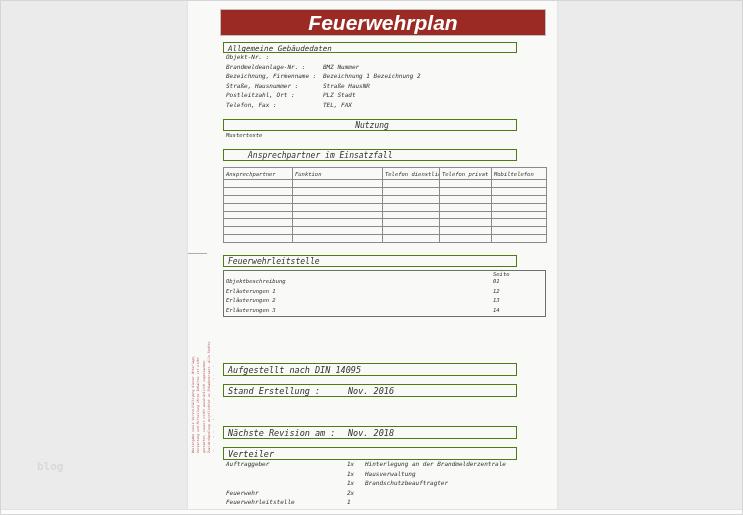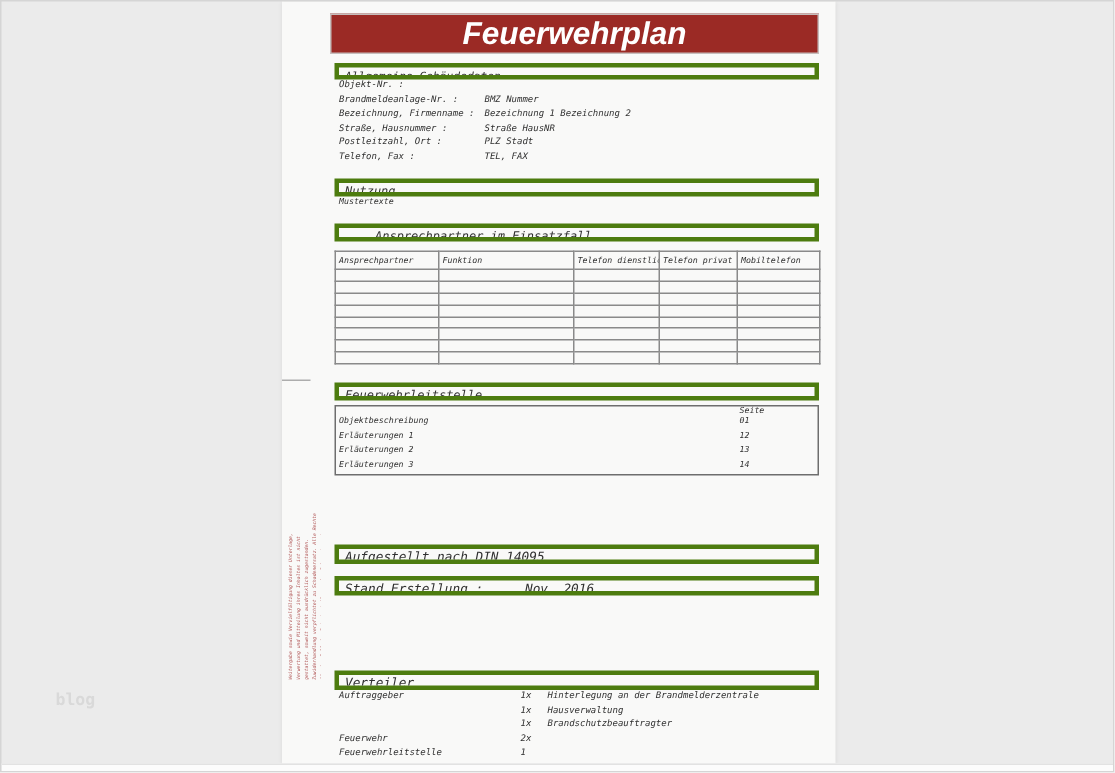--- a/index.html
+++ b/index.html
@@ -19,22 +19,22 @@
   .title-bar {
     position:absolute; left:32px; top:8px; width:326px; height:27px;
     background:#9b2a25; border:1px solid #c6bdbc; box-sizing:border-box;
     display:flex; align-items:center; justify-content:center;
   }
   .title-bar span {
     font-family:"Liberation Sans", sans-serif; font-weight:bold;
     font-size:21px; color:#ffffff; line-height:1;
   }
   .sec {
-    position:absolute; left:35px; width:323px; box-sizing:border-box;
-    border:3px solid #4d7c0f; background:#f9f9f8;
+    position:absolute; left:35px; width:294px; box-sizing:border-box;
+    border:1px solid #4d7c0f; background:#f9f9f8;
     font-size:8px; line-height:1; padding:2px 0 0 4px;
     white-space:nowrap; overflow:hidden;
   }
   .sec.big { font-size:8.5px; height:13px; }
   .sec .boxval { position:absolute; left:124px; top:2px; }
   .frow { position:absolute; font-size:6px; line-height:1; white-space:nowrap; }
   .frow .lbl { position:absolute; left:38px; top:0; }
   .frow .val { position:absolute; left:135px; top:0; }
   .small-note { position:absolute; left:38px; font-size:5.5px; line-height:1; }
   table.contacts {
@@ -108,21 +108,21 @@
     </div>
     <div class="frow" style="top:91px;">
       <span class="lbl">Postleitzahl, Ort :</span>
       <span class="val">PLZ Stadt</span>
     </div>
     <div class="frow" style="top:100.5px;">
       <span class="lbl">Telefon, Fax :</span>
       <span class="val">TEL, FAX</span>
     </div>
 
-    <div class="sec" style="top:118px; height:12px;">Nutzung</div>
+    <div class="sec" style="top:118px; height:12px;text-align:center;">Nutzung</div>
     <div class="small-note" style="top:131.5px;">Mustertexte</div>
 
     <div class="sec" style="top:148px; height:12px;padding-left:24px;">Ansprechpartner im Einsatzfall</div>
 
     <table class="contacts">
       <colgroup>
         <col style="width:69px">
           <col style="width:90px">
           <col style="width:57px">
           <col style="width:52px">
@@ -222,20 +222,24 @@
     <div class="disclaimer">Weitergabe sowie Vervielfältigung dieser Unterlage, Verwertung und Mitteilung ihres Inhaltes ist nicht gestattet, soweit nicht ausdrücklich zugestanden. Zuwiderhandlung verpflichtet zu Schadenersatz. Alle Rechte für den Fall der Patenterteilung oder Gebrauchsmuster-Eintragung vorbehalten.</div>
 
     <div class="sec big" style="top:362px;">Aufgestellt nach DIN 14095</div>
 
     <div class="sec big" style="top:383px;">
       <span>Stand Erstellung :</span>
       <span class="boxval">Nov. 2016</span>
     </div>
 
 
+    <div class="sec big" style="top:425px;">
+      <span>Nächste Revision am :</span>
+      <span class="boxval">Nov. 2018</span>
+    </div>
 
     <div class="sec big" style="top:446px;">Verteiler</div>
 
     <div class="drow" style="top:460px;">
       <span class="lbl">Auftraggeber</span>
       <span class="cnt">1x</span>
       <span class="note">Hinterlegung an der Brandmelderzentrale</span>
     </div>
     <div class="drow" style="top:469.5px;">
       <span class="lbl"></span>

